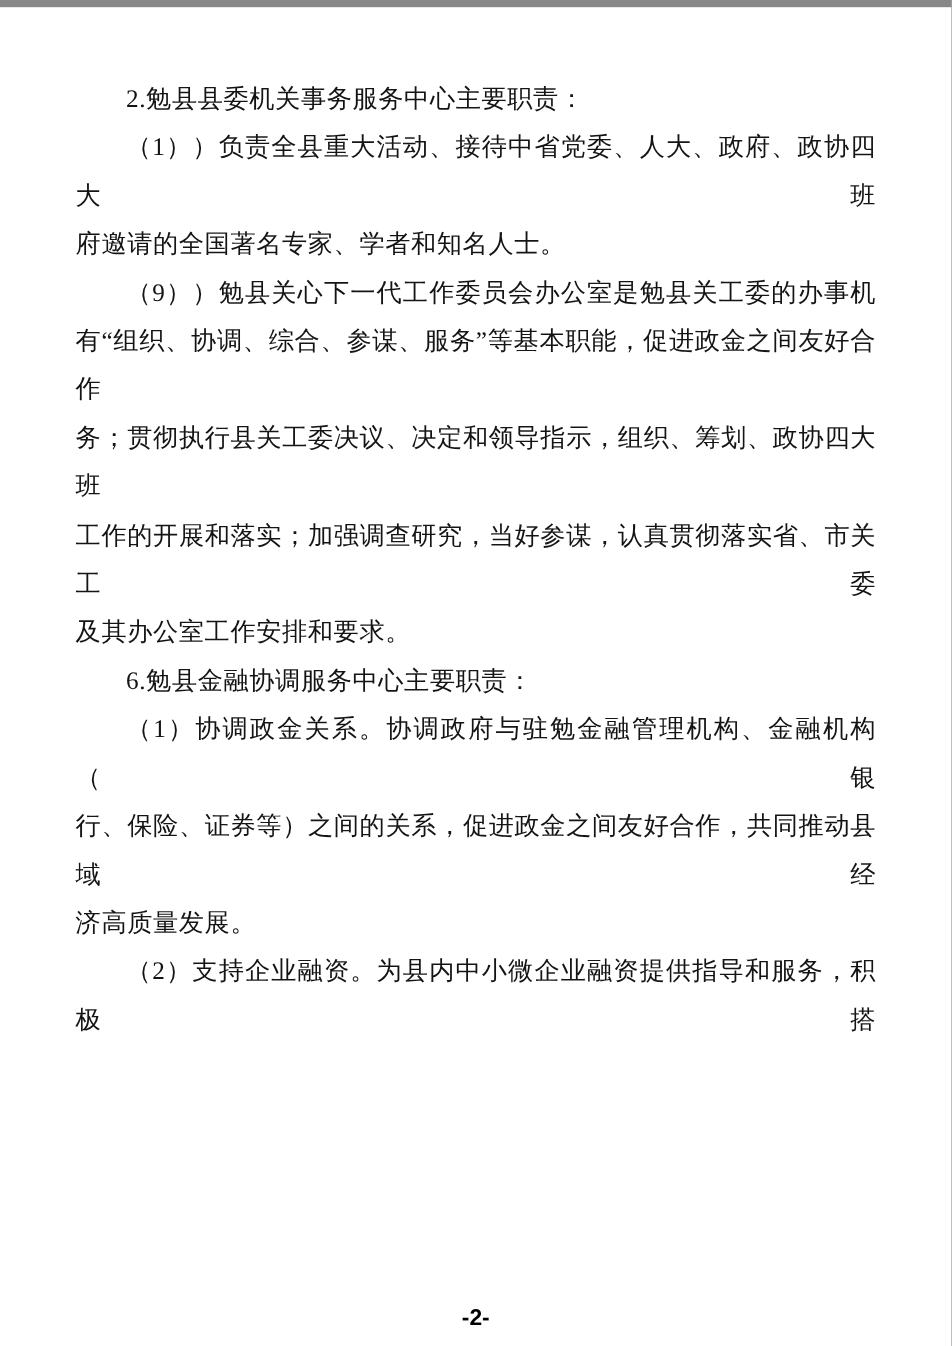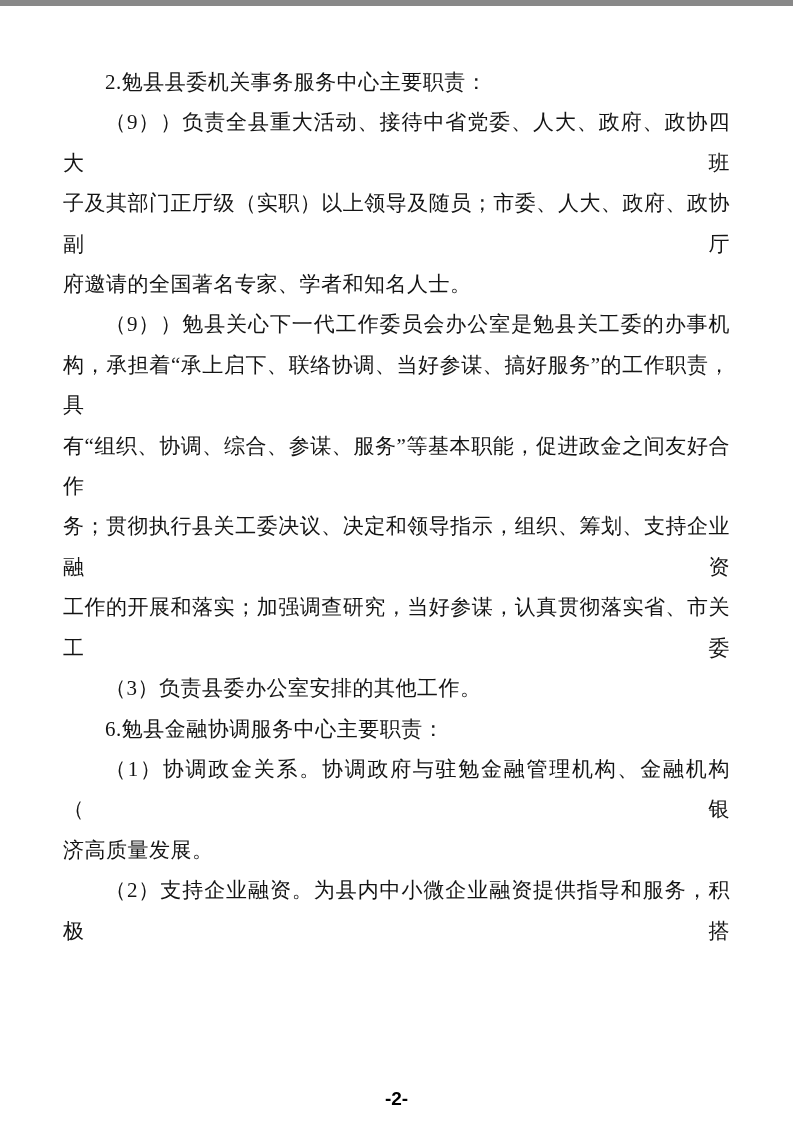--- a/index.html
+++ b/index.html
@@ -47,28 +47,27 @@
     font-size: 19px;
     color: #000000;
   }
 </style>
 </head>
 <body>
 
 <div class="page">
   <div class="content">
       <div class="line indent">2.勉县县委机关事务服务中心主要职责：</div>
-      <div class="line indent just">（9））负责全县重大活动、接待中省党委、人大、政府、政协四大班</div>
-      <div class="line just">子及其部门正厅级（实职）以上领导及随员；市委、人大、政府、政协副厅</div>
+      <div class="line indent just">（1））负责全县重大活动、接待中省党委、人大、政府、政协四大班</div>
       <div class="line">府邀请的全国著名专家、学者和知名人士。</div>
       <div class="line indent just">（9））勉县关心下一代工作委员会办公室是勉县关工委的办事机</div>
-      <div class="line just">构，承担着“承上启下、联络协调、当好参谋、搞好服务”的工作职责，具</div>
       <div class="line just">有“组织、协调、综合、参谋、服务”等基本职能，促进政金之间友好合作</div>
-      <div class="line just">务；贯彻执行县关工委决议、决定和领导指示，组织、筹划、支持企业融资</div>
+      <div class="line just">务；贯彻执行县关工委决议、决定和领导指示，组织、筹划、政协四大班</div>
       <div class="line just">工作的开展和落实；加强调查研究，当好参谋，认真贯彻落实省、市关工委</div>
-      <div class="line indent">（3）负责县委办公室安排的其他工作。</div>
+      <div class="line">及其办公室工作安排和要求。</div>
       <div class="line indent">6.勉县金融协调服务中心主要职责：</div>
       <div class="line indent just">（1）协调政金关系。协调政府与驻勉金融管理机构、金融机构（银</div>
+      <div class="line just">行、保险、证券等）之间的关系，促进政金之间友好合作，共同推动县域经</div>
       <div class="line">济高质量发展。</div>
       <div class="line indent just">（2）支持企业融资。为县内中小微企业融资提供指导和服务，积极搭</div>
     </div>
   <div class="page-number">-2-</div>
 </div>
 
 </body></html>

